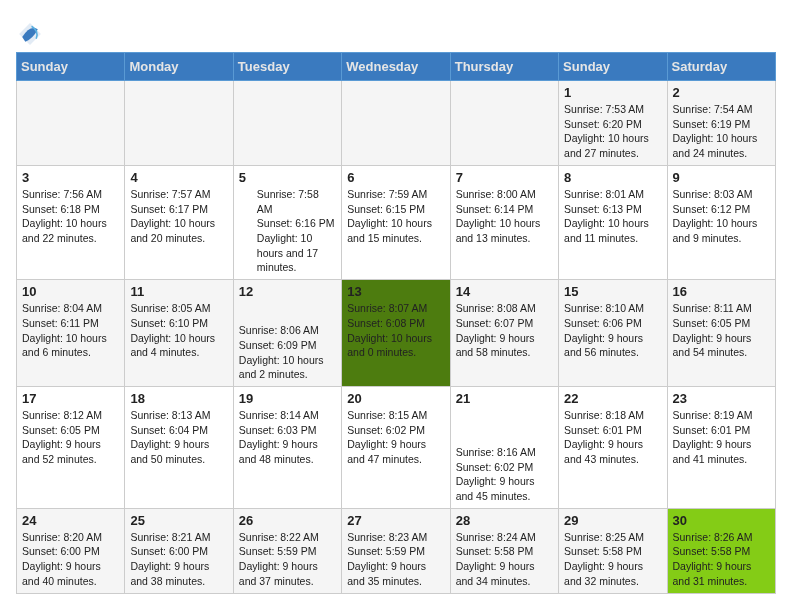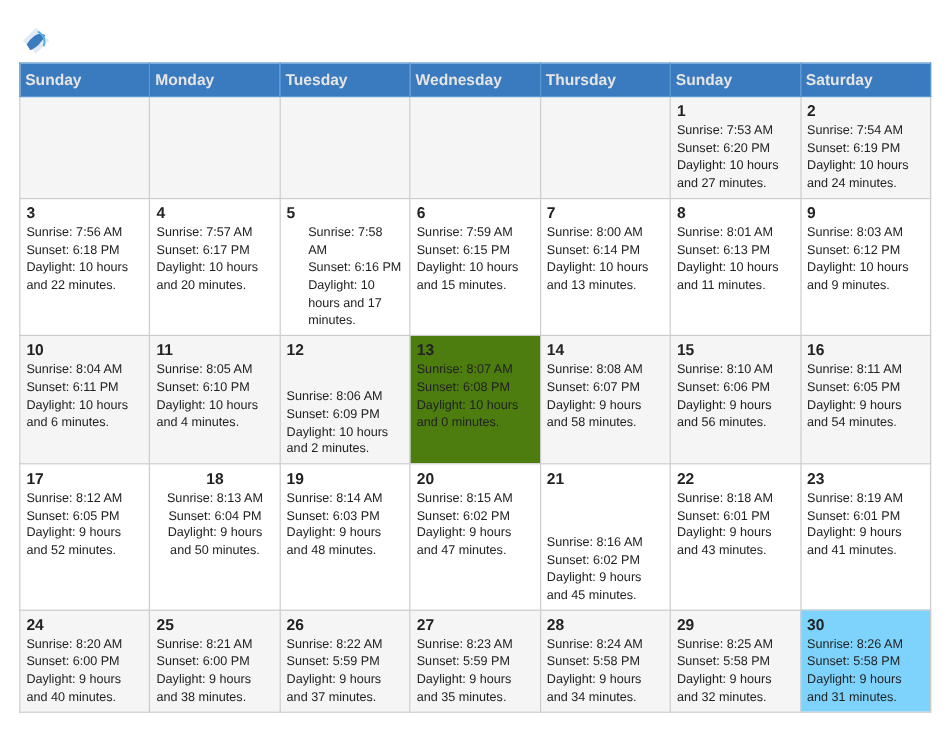--- a/index.html
+++ b/index.html
@@ -234,21 +234,21 @@
 Daylight: 9 hours and 54 minutes.</div>
         </td>
       </tr>
       <tr>
         <td style="background: rgb(255, 255, 255);">
           <span class="day-num">17</span>
           <div class="day-info" style="white-space: pre-line;">Sunrise: 8:12 AM
 Sunset: 6:05 PM
 Daylight: 9 hours and 52 minutes.</div>
         </td>
-        <td style="background: rgb(255, 255, 255); text-align: center;">
+        <td style="background: rgb(255, 255, 255);">
           <span class="day-num">18</span>
           <div class="day-info" style="white-space: pre-line;">Sunrise: 8:13 AM
 Sunset: 6:04 PM
 Daylight: 9 hours and 50 minutes.</div>
         </td>
         <td style="background: rgb(255, 255, 255);">
           <span class="day-num">19</span>
           <div class="day-info" style="white-space: pre-line;">Sunrise: 8:14 AM
 Sunset: 6:03 PM
 Daylight: 9 hours and 48 minutes.</div>
@@ -308,21 +308,21 @@
           <div class="day-info" style="white-space: pre-line;">Sunrise: 8:24 AM
 Sunset: 5:58 PM
 Daylight: 9 hours and 34 minutes.</div>
         </td>
         <td style="background: rgb(245, 245, 245);">
           <span class="day-num">29</span>
           <div class="day-info" style="white-space: pre-line;">Sunrise: 8:25 AM
 Sunset: 5:58 PM
 Daylight: 9 hours and 32 minutes.</div>
         </td>
-        <td style="background: #7dd3fc;">
+        <td style="background: #84cc16;">
           <span class="day-num">30</span>
           <div class="day-info" style="white-space: pre-line;">Sunrise: 8:26 AM
 Sunset: 5:58 PM
 Daylight: 9 hours and 31 minutes.</div>
         </td>
       </tr>
     </tbody>
 </table>
 
 </body></html>

